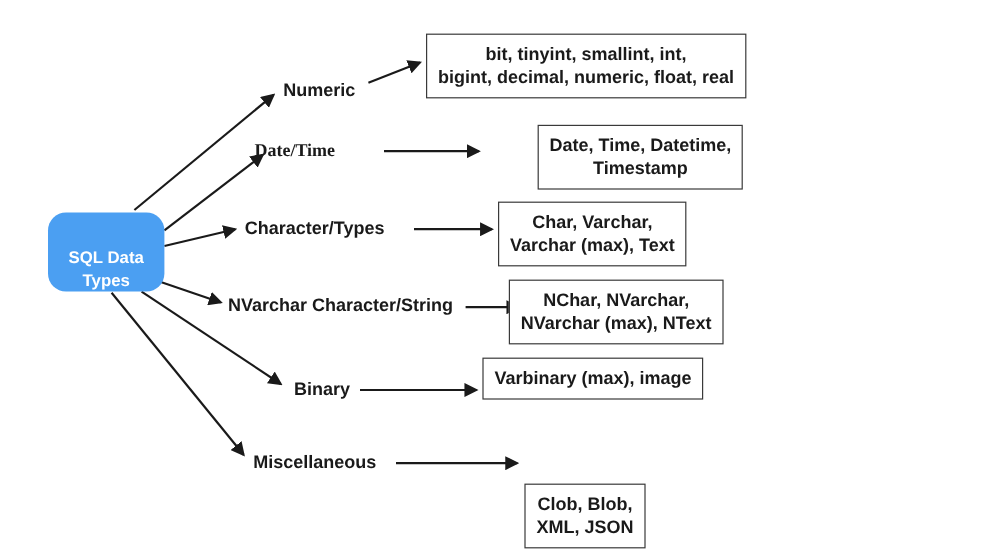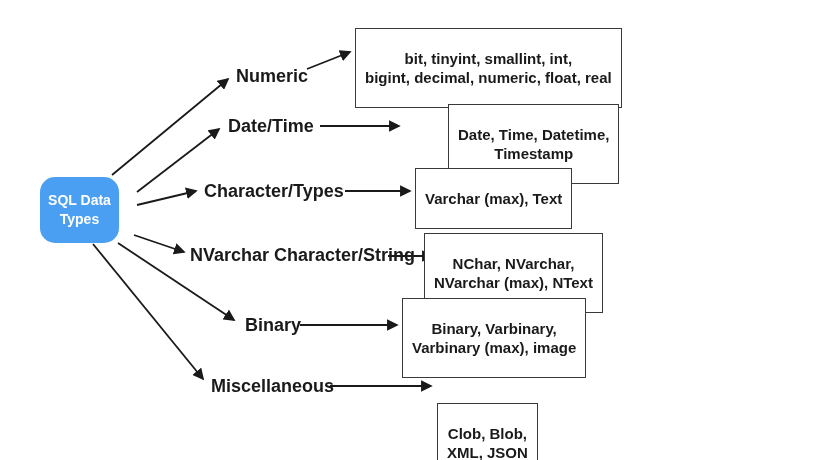--- a/index.html
+++ b/index.html
@@ -17,40 +17,40 @@
     width:819px;height:460px;
     background:var(--background);
     overflow:hidden;
   }
   .connector-layer{
     position:absolute;left:0;top:0;width:819px;height:460px;
     pointer-events:none;
   }
   .connector-layer line{stroke:var(--arrow-and-text);stroke-width:1.8;}
   .root-node{
-    position:absolute;left:40px;top:177px;width:79px;height:66px;
+    position:absolute;left:40px;top:177px;width:97px;height:66px;
     background:var(--root-box-fill);
     border-radius:15px;
-    display:flex;align-items:center;justify-content:center;
+    display:flex;align-items:flex-end;justify-content:center;
     text-align:center;
     color:var(--root-box-text);
     font-size:14px;font-weight:700;line-height:1.35;
     white-space:pre-line;
     box-sizing:border-box;
   }
   .cat-label{
     position:absolute;
-    font-size:18px;font-weight:700;color:var(--arrow-and-text);
+    font-size:15px;font-weight:700;color:var(--arrow-and-text);
     line-height:18px;white-space:nowrap;
   }
   .type-box{
     position:absolute;
     background:var(--type-box-fill);
     border:1.5px solid var(--type-box-border);
-    padding:20px 9px;
+    padding:7px 9px;
     text-align:center;
     font-size:15px;font-weight:700;color:var(--arrow-and-text);
     line-height:19px;
     box-sizing:border-box;
   }
   .type-box div{white-space:nowrap;}
 </style>
 </head>
 <body>
 
@@ -77,47 +77,47 @@
     <line x1="300" y1="325" x2="397" y2="325" marker-end="url(#ah)"></line>
     <line x1="330" y1="386" x2="431" y2="386" marker-end="url(#ah)"></line>
   </svg>
 
   <div class="root-node">
     <span>SQL Data
 Types</span>
   </div>
 
   <div class="cat-label" style="left:236px;top:67px;">Numeric</div>
-  <div class="cat-label" style="left:228px;top:117px;">Date/Time</div>
+  <div class="cat-label" style="left:212px;top:117px;font-family:Liberation Serif, serif;">Date/Time</div>
   <div class="cat-label" style="left:204px;top:182px;">Character/Types</div>
   <div class="cat-label" style="left:190px;top:246px;">NVarchar Character/String</div>
   <div class="cat-label" style="left:245px;top:316px;">Binary</div>
   <div class="cat-label" style="left:211px;top:377px;">Miscellaneous</div>
 
   <div class="type-box" style="left:355px;top:28px;">
     <div>bit, tinyint, smallint, int,</div>
     <div>bigint, decimal, numeric, float, real</div>
   </div>
 
   <div class="type-box" style="left:404px;top:104px;margin-left:44px;">
     <div>Date, Time, Datetime,</div>
     <div>Timestamp</div>
   </div>
 
   <div class="type-box" style="left:415px;top:168px;">
+    <div>Char, Varchar,</div>
     <div>Varchar (max), Text</div>
   </div>
 
   <div class="type-box" style="left:424px;top:233px;">
     <div>NChar, NVarchar,</div>
     <div>NVarchar (max), NText</div>
   </div>
 
   <div class="type-box" style="left:402px;top:298px;">
-    <div>Binary, Varbinary,</div>
     <div>Varbinary (max), image</div>
   </div>
 
   <div class="type-box" style="left:437px;top:363px;margin-top:40px;">
     <div>Clob, Blob,</div>
     <div>XML, JSON</div>
   </div>
 
 </div>
 

